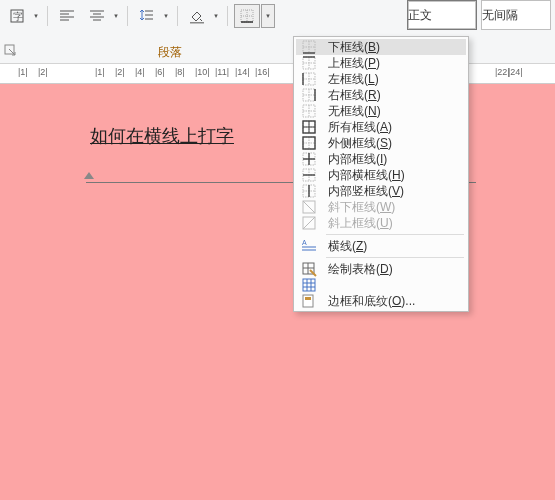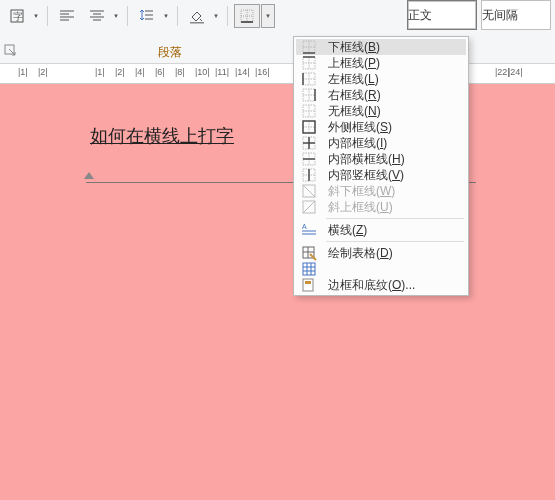--- a/index.html
+++ b/index.html
@@ -323,20 +323,33 @@
       </span>
       <span class="menu-label">无框线(<span class="hotkey">N</span>)</span>
     </div>
     <div class="menu-item">
       <span class="menu-icon">
         <svg width="16" height="16">
           <rect x="2" y="2" width="12" height="12" fill="none" stroke="#bbb" stroke-dasharray="1.5 1"></rect>
           <line x1="2" y1="8" x2="14" y2="8" stroke="#bbb" stroke-dasharray="1.5 1"></line>
           <line x1="8" y1="2" x2="8" y2="14" stroke="#bbb" stroke-dasharray="1.5 1"></line>
           <rect x="2" y="2" width="12" height="12" fill="none" stroke="#444" stroke-width="1.4"></rect>
+          <line x1="2" y1="8" x2="14" y2="8" stroke="#444"></line>
+          <line x1="8" y1="2" x2="8" y2="14" stroke="#444"></line>
+        </svg>
+      </span>
+      <span class="menu-label">所有框线(<span class="hotkey">A</span>)</span>
+    </div>
+    <div class="menu-item">
+      <span class="menu-icon">
+        <svg width="16" height="16">
+          <rect x="2" y="2" width="12" height="12" fill="none" stroke="#bbb" stroke-dasharray="1.5 1"></rect>
+          <line x1="2" y1="8" x2="14" y2="8" stroke="#bbb" stroke-dasharray="1.5 1"></line>
+          <line x1="8" y1="2" x2="8" y2="14" stroke="#bbb" stroke-dasharray="1.5 1"></line>
+          <rect x="2" y="2" width="12" height="12" fill="none" stroke="#444" stroke-width="1.4"></rect>
         </svg>
       </span>
       <span class="menu-label">外侧框线(<span class="hotkey">S</span>)</span>
     </div>
     <div class="menu-item">
       <span class="menu-icon">
         <svg width="16" height="16">
           <rect x="2" y="2" width="12" height="12" fill="none" stroke="#bbb" stroke-dasharray="1.5 1"></rect>
           <line x1="2" y1="8" x2="14" y2="8" stroke="#bbb" stroke-dasharray="1.5 1"></line>
           <line x1="8" y1="2" x2="8" y2="14" stroke="#bbb" stroke-dasharray="1.5 1"></line>

